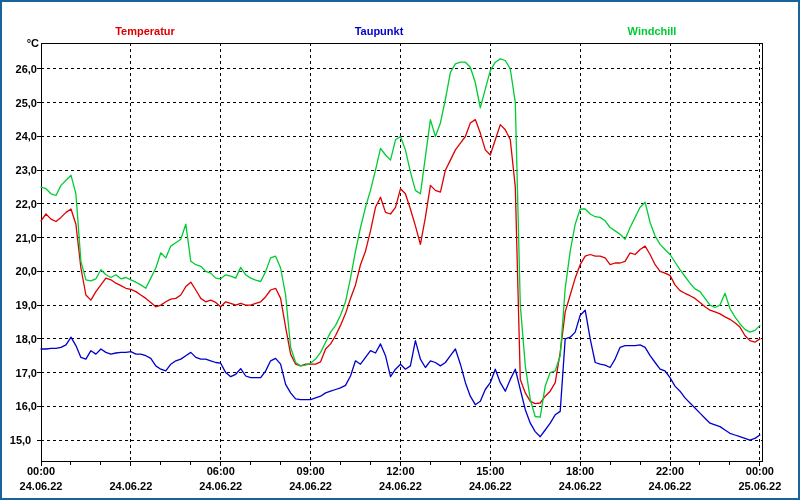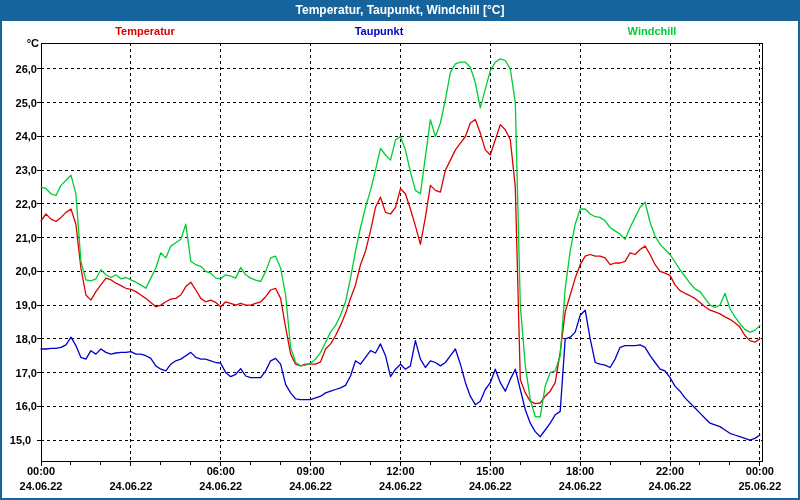--- a/index.html
+++ b/index.html
@@ -13,23 +13,20 @@
   svg{position:absolute;left:0;top:0;z-index:5;}
   .tick-label{position:absolute;font-size:11px;font-weight:bold;color:#000;white-space:nowrap;z-index:20;}
   .y-tick-label{text-align:right;transform:translateY(-50%);}
   .x-tick-label{transform:translateX(-50%);}
   .y-unit{position:absolute;font-size:11px;font-weight:bold;color:#000;transform:translate(-100%,-50%);z-index:20;}
 </style>
 </head>
 <body>
 
 <div class="stage">
-  <div class="titlebar">
-    <span class="title">Temperatur, Taupunkt, Windchill [°C]</span>
-  </div>
 
   <span class="legend-item" id="legend-0" style="color: rgb(221, 0, 0); left: 145px;">Temperatur</span>
   <span class="legend-item" id="legend-1" style="color: rgb(0, 0, 204); left: 379px;">Taupunkt</span>
   <span class="legend-item" id="legend-2" style="color: rgb(0, 204, 51); left: 652px;">Windchill</span>
 
   <span class="y-unit" id="y-unit" style="left: 39px; top: 43px;">°C</span>
 
   <svg id="plot" width="800" height="500" viewBox="0 0 800 500">
       <rect x="41" y="43" width="721" height="418" fill="#ffffff" stroke="#000000" stroke-width="1" shape-rendering="crispEdges"></rect>
       <line x1="41" y1="68.97740112994349" x2="762" y2="68.97740112994349" stroke="#000000" stroke-width="1" stroke-dasharray="3,3" shape-rendering="crispEdges"></line>

